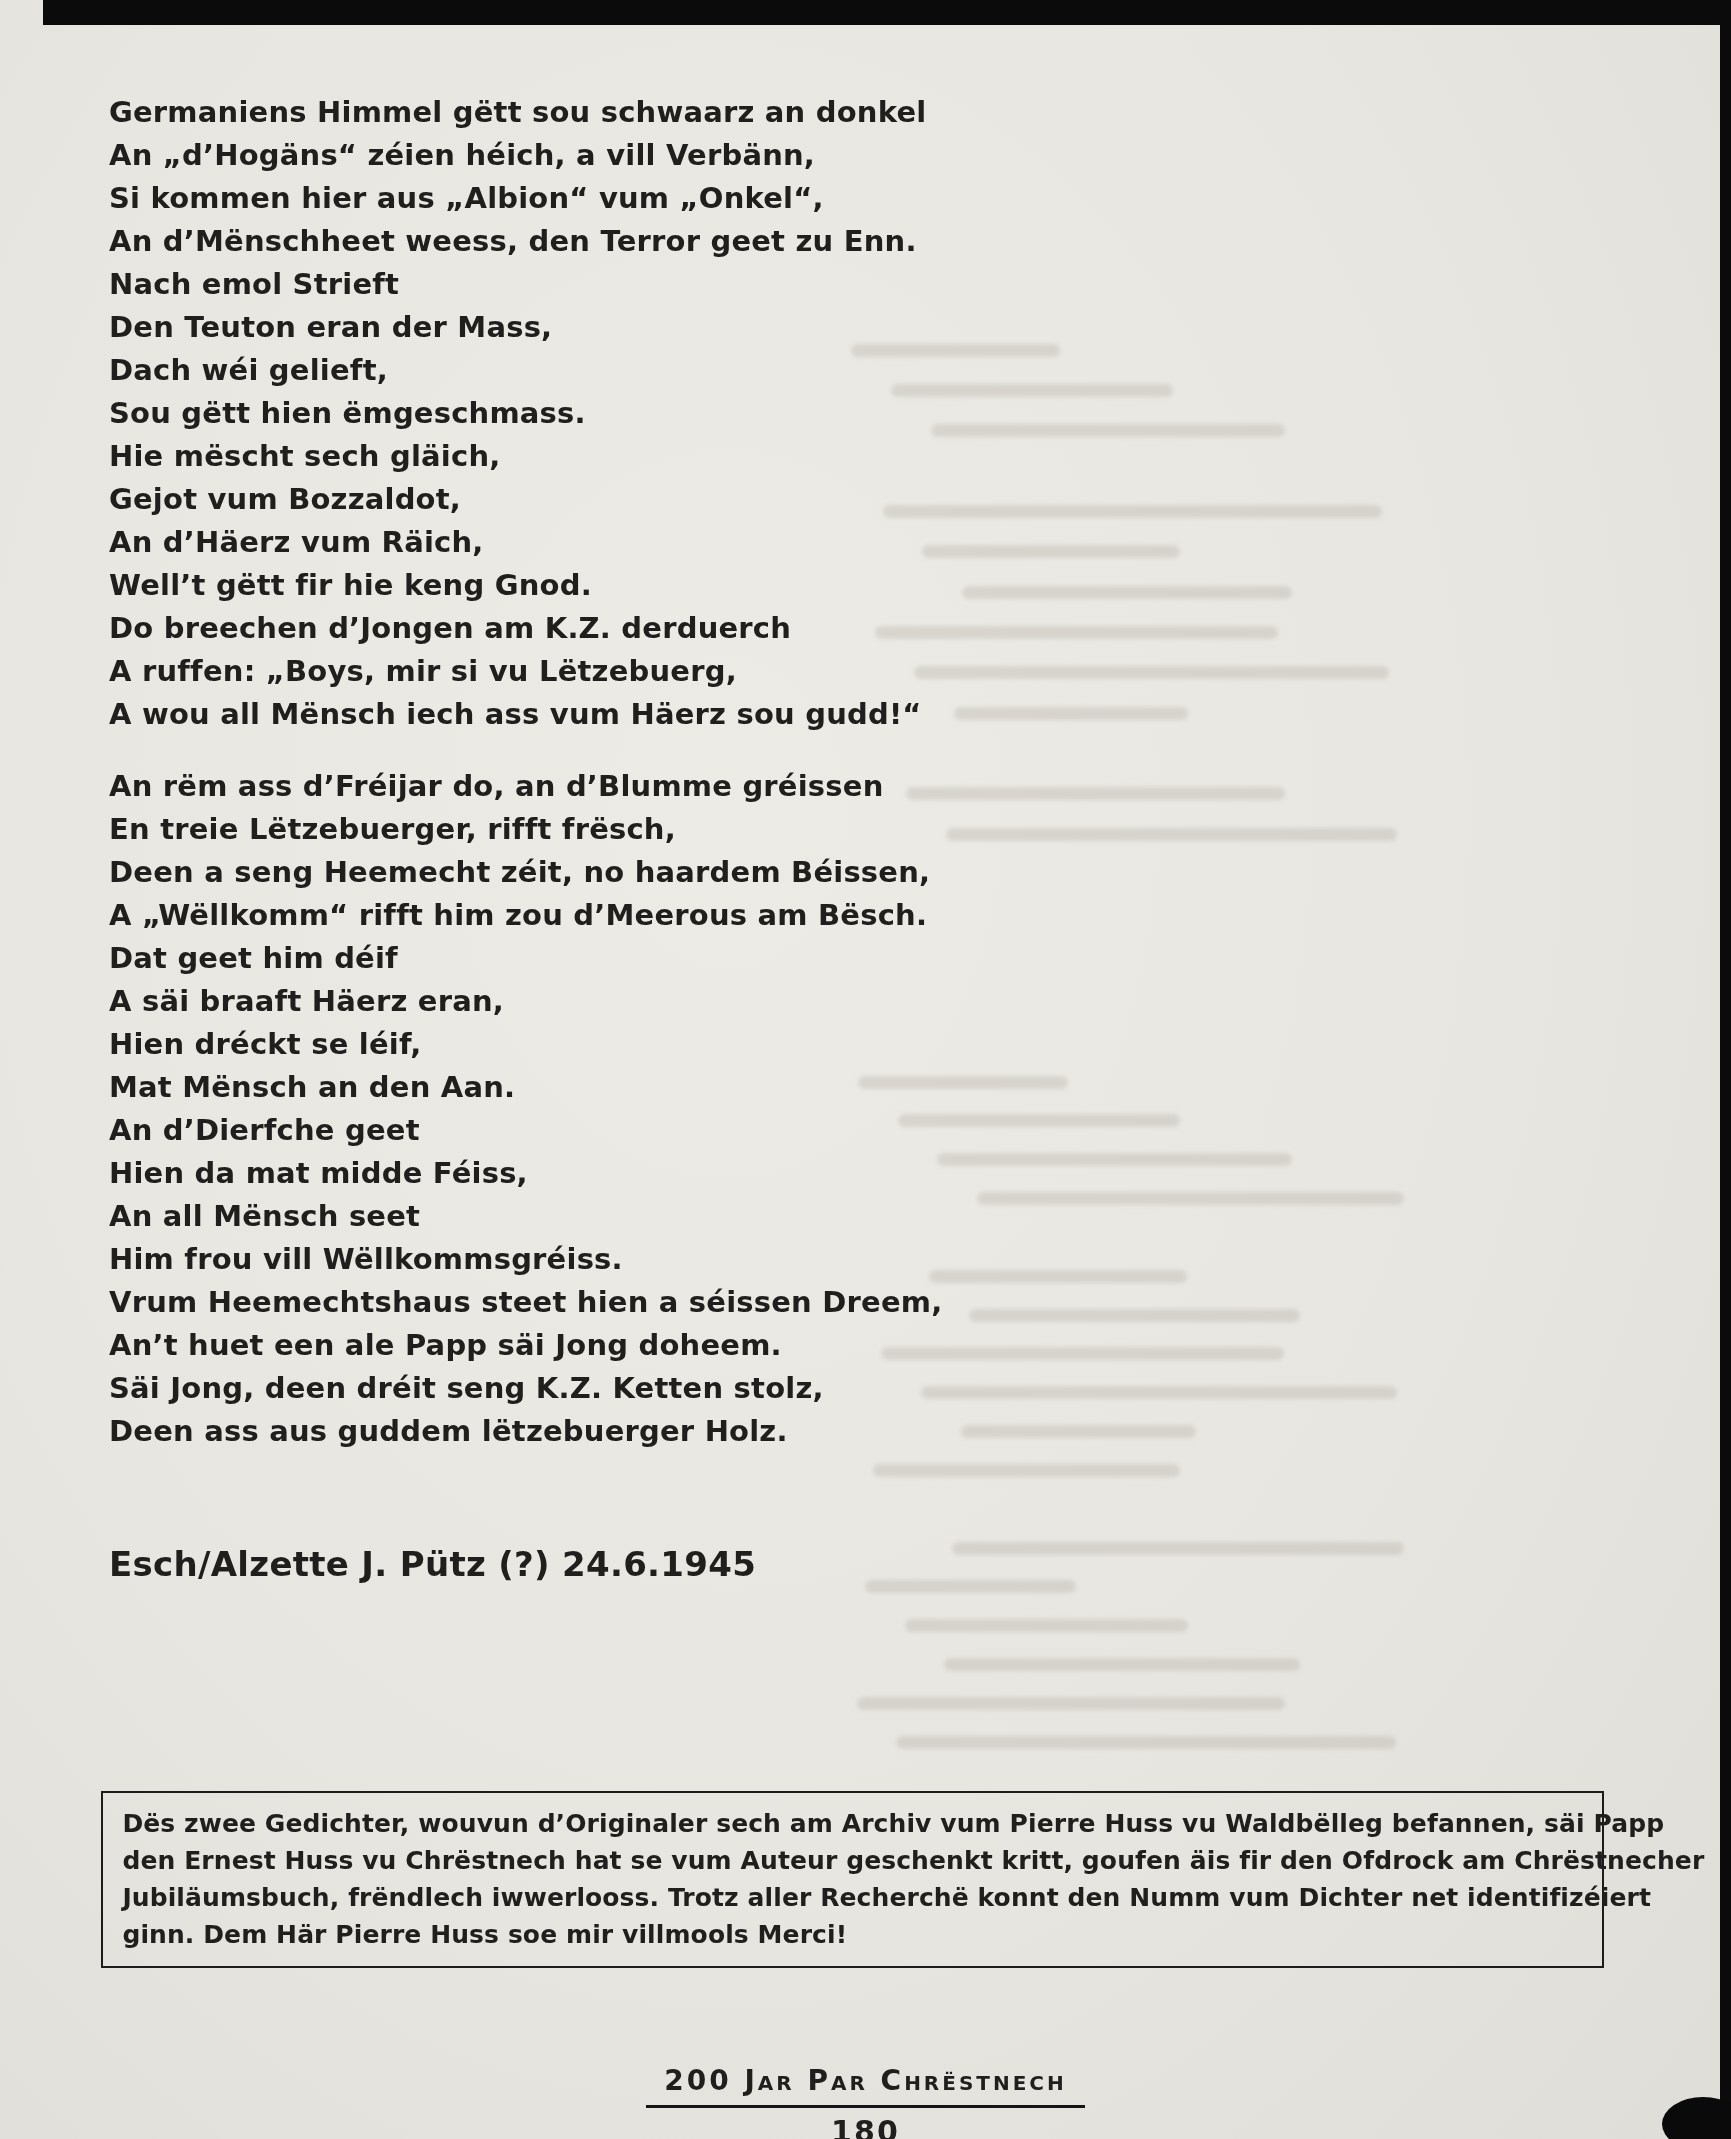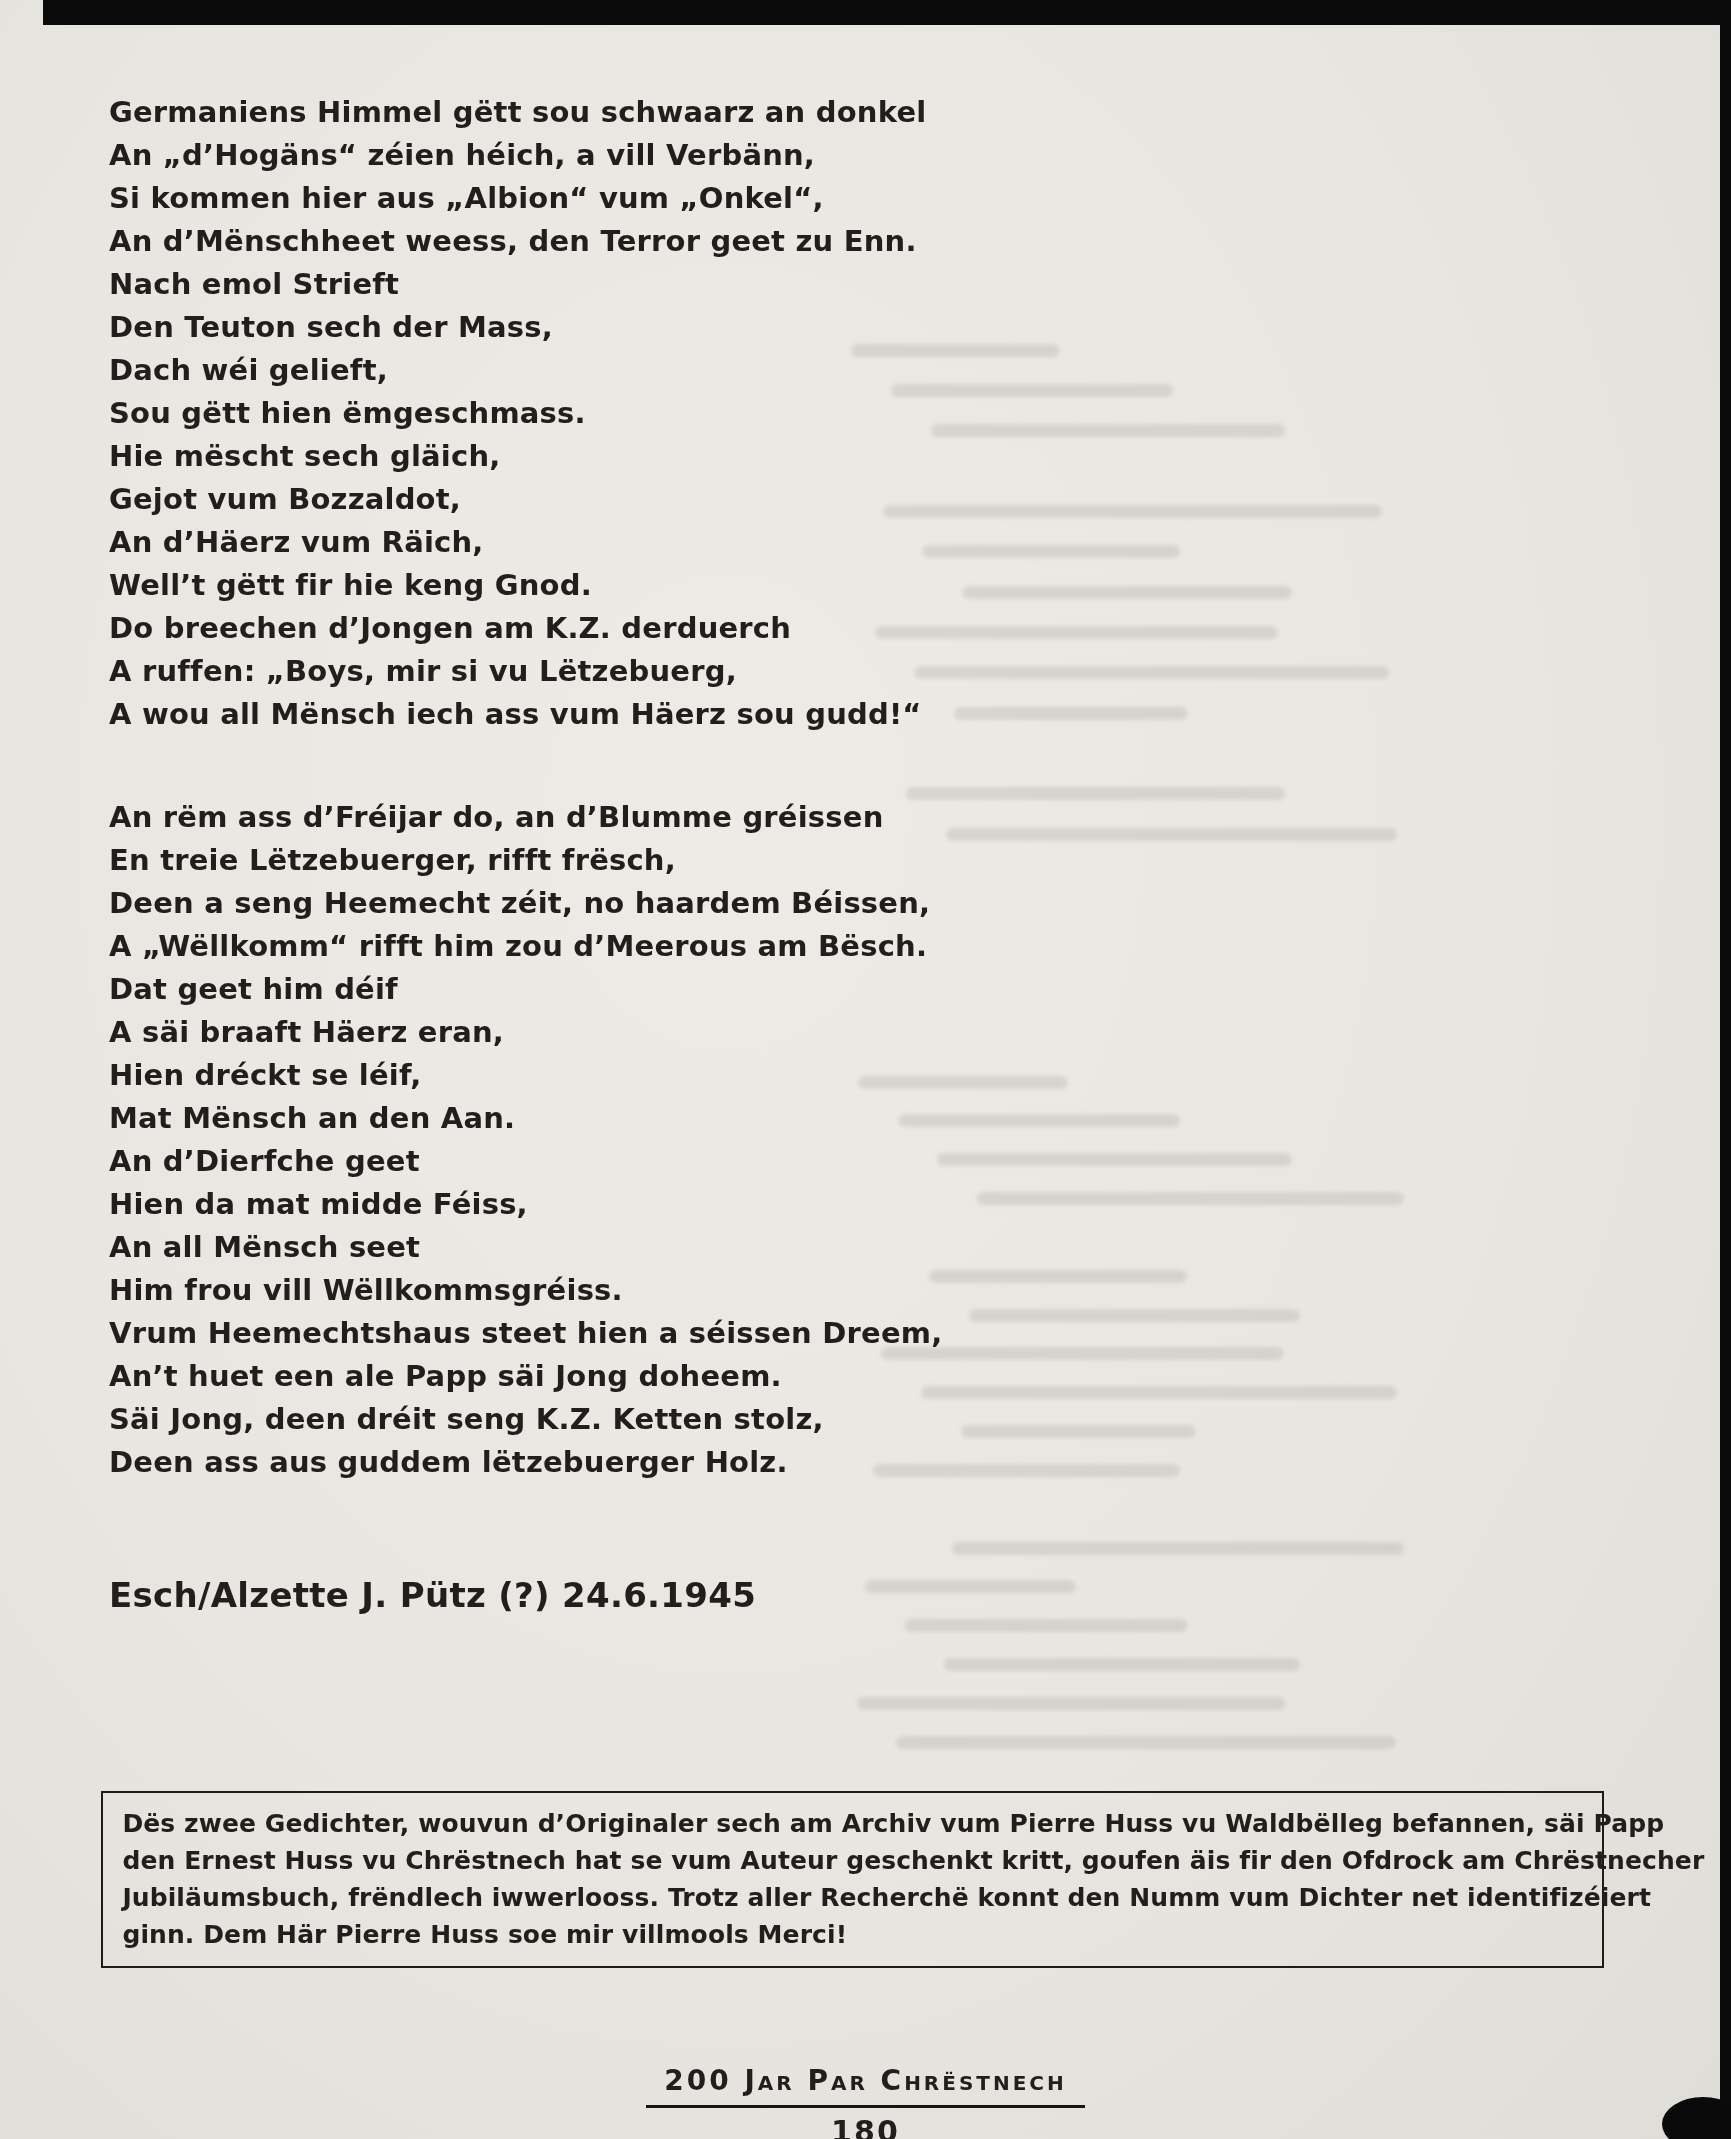--- a/index.html
+++ b/index.html
@@ -66,21 +66,21 @@
     top: 91px;
     width: 896px;
   }
   .poem-line {
     font-size: 29px;
     line-height: 43px;
     font-weight: 700;
     letter-spacing: 0.2px;
     white-space: nowrap;
   }
-  .stanza-2 { margin-top: 60px; }
+  .stanza-2 { margin-top: 29px; }
 
   .attribution {
     margin-top: 91px;
     font-size: 34px;
     font-weight: 700;
     letter-spacing: 0.3px;
   }
 
   .note-box {
     position: absolute;
@@ -160,21 +160,21 @@
 <div class="content">
 
   <div class="poem-block">
     <div class="stanza stanza-1">
 
     <div class="poem-line">Germaniens Himmel gëtt sou schwaarz an donkel</div>
         <div class="poem-line">An „d’Hogäns“ zéien héich, a vill Verbänn,</div>
         <div class="poem-line">Si kommen hier aus „Albion“ vum „Onkel“,</div>
         <div class="poem-line">An d’Mënschheet weess, den Terror geet zu Enn.</div>
         <div class="poem-line">Nach emol Strieft</div>
-        <div class="poem-line">Den Teuton sech der Mass,</div>
+        <div class="poem-line">Den Teuton eran der Mass,</div>
         <div class="poem-line">Dach wéi gelieft,</div>
         <div class="poem-line">Sou gëtt hien ëmgeschmass.</div>
         <div class="poem-line">Hie mëscht sech gläich,</div>
         <div class="poem-line">Gejot vum Bozzaldot,</div>
         <div class="poem-line">An d’Häerz vum Räich,</div>
         <div class="poem-line">Well’t gëtt fir hie keng Gnod.</div>
         <div class="poem-line">Do breechen d’Jongen am K.Z. derduerch</div>
         <div class="poem-line">A ruffen: „Boys, mir si vu Lëtzebuerg,</div>
         <div class="poem-line">A wou all Mënsch iech ass vum Häerz sou gudd!“</div>
       </div>

